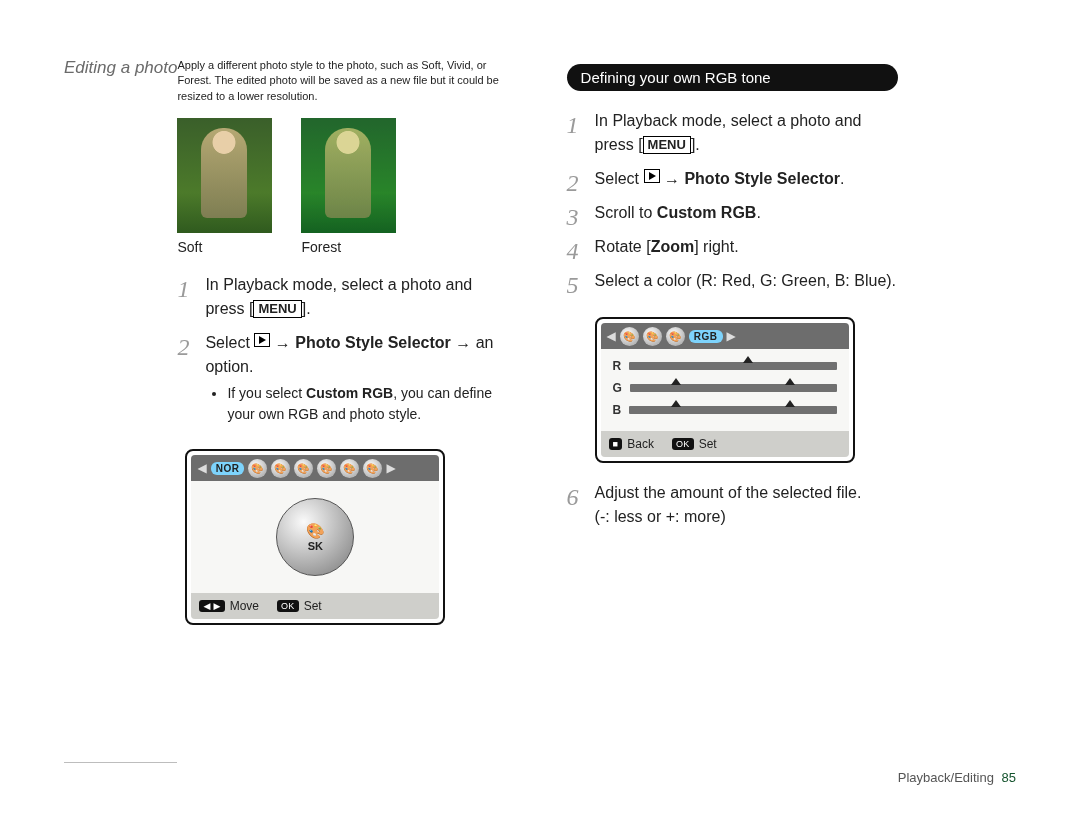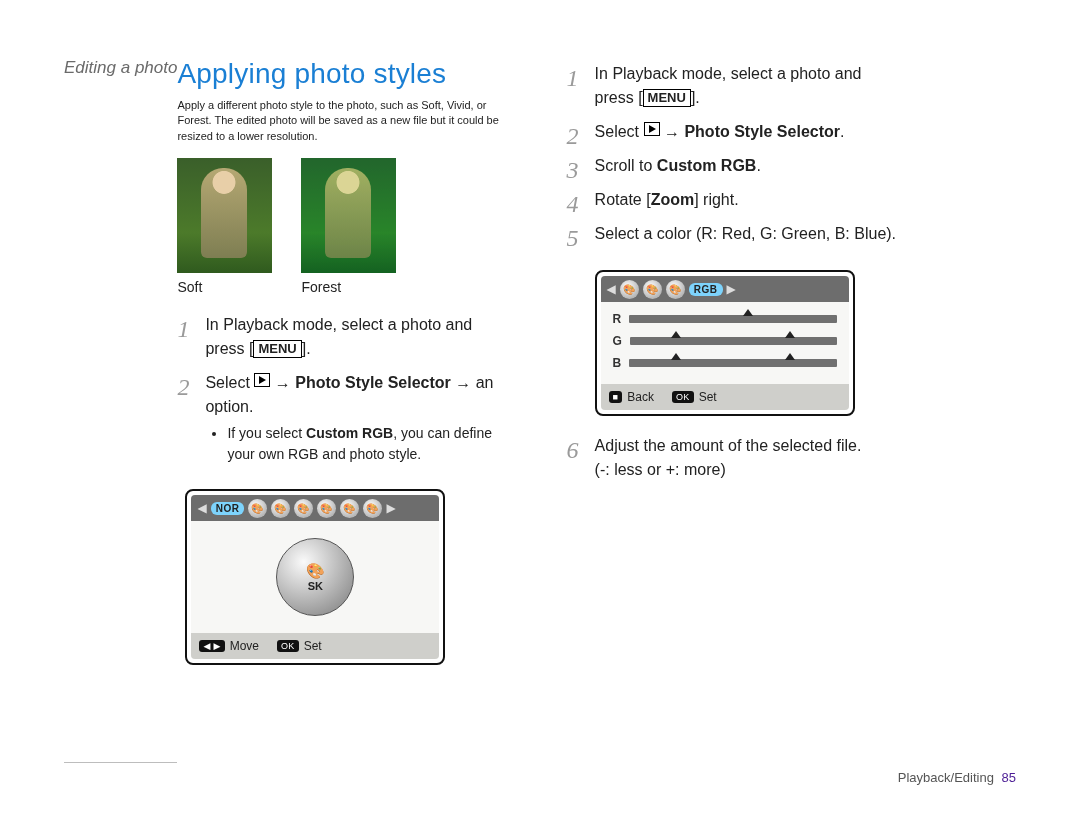--- a/index.html
+++ b/index.html
@@ -272,36 +272,35 @@
     margin: 6px 0 14px 0;
   }
 
   .page-footer {
     text-align: center;
     font-size: 13px;
     color: #555;
     margin-top: auto;
     padding-top: 16px;
   }
-  .page-footer .pn { color: #4c1d95; margin-left: 4px; }
+  .page-footer .pn { color: #14532d; margin-left: 4px; }
 
   b { font-weight: bold; }
 </style>
 </head>
 <body>
 
 <div class="page">
 
   <div class="breadcrumb">Editing a photo</div>
 
   <div class="cols">
 
     <div class="col">
 
-      <h2 class="section-title">Applying photo styles</h2>
 
       <div class="intro">Apply a different photo style to the photo, such as Soft, Vivid, or Forest. The edited photo will be saved as a new file but it could be resized to a lower resolution.</div>
 
       <div class="thumb-row">
         <div class="thumb soft">
           <div class="thumb-img"></div>
           <div class="thumb-caption">Soft</div>
         </div>
         <div class="thumb forest">
           <div class="thumb-img"></div>
@@ -352,20 +351,21 @@
               <span>Set</span>
             </div>
           </div>
         </div>
       </div>
 
     </div>
 
     <div class="col">
 
+      <div class="pill-heading">Defining your own RGB tone</div>
 
       <ol class="steps" style="margin-top:4px">
         <li>
           <span>In Playback mode, select a photo and press [</span><span class="menu-label">MENU</span><span>].</span>
         </li>
         <li>
           <span>Select </span><span class="play-icon"></span><span> → </span><b>Photo Style Selector</b><span>.</span>
         </li>
         <li>
           <span>Scroll to </span><b>Custom RGB</b><span>.</span>

